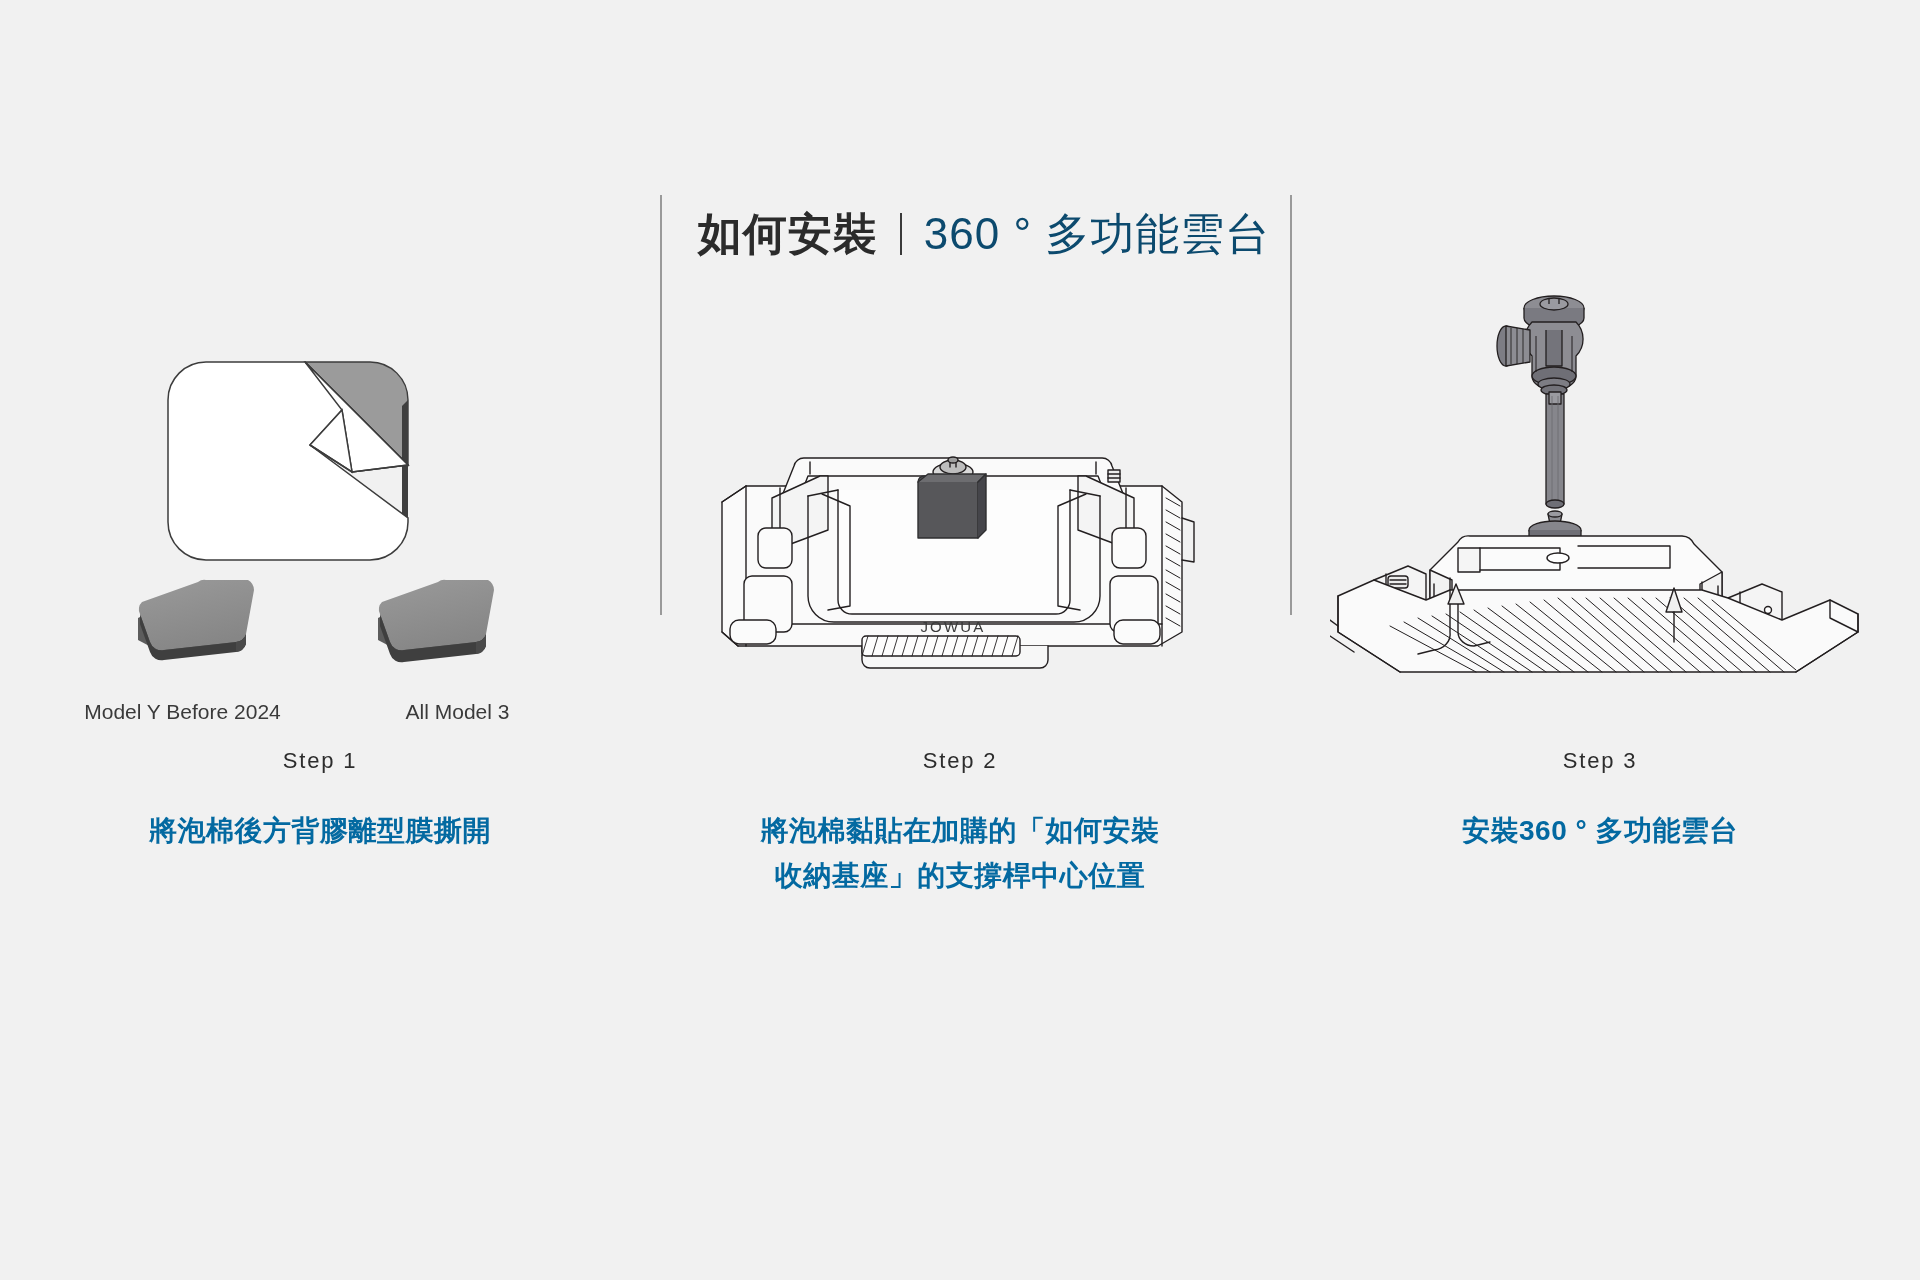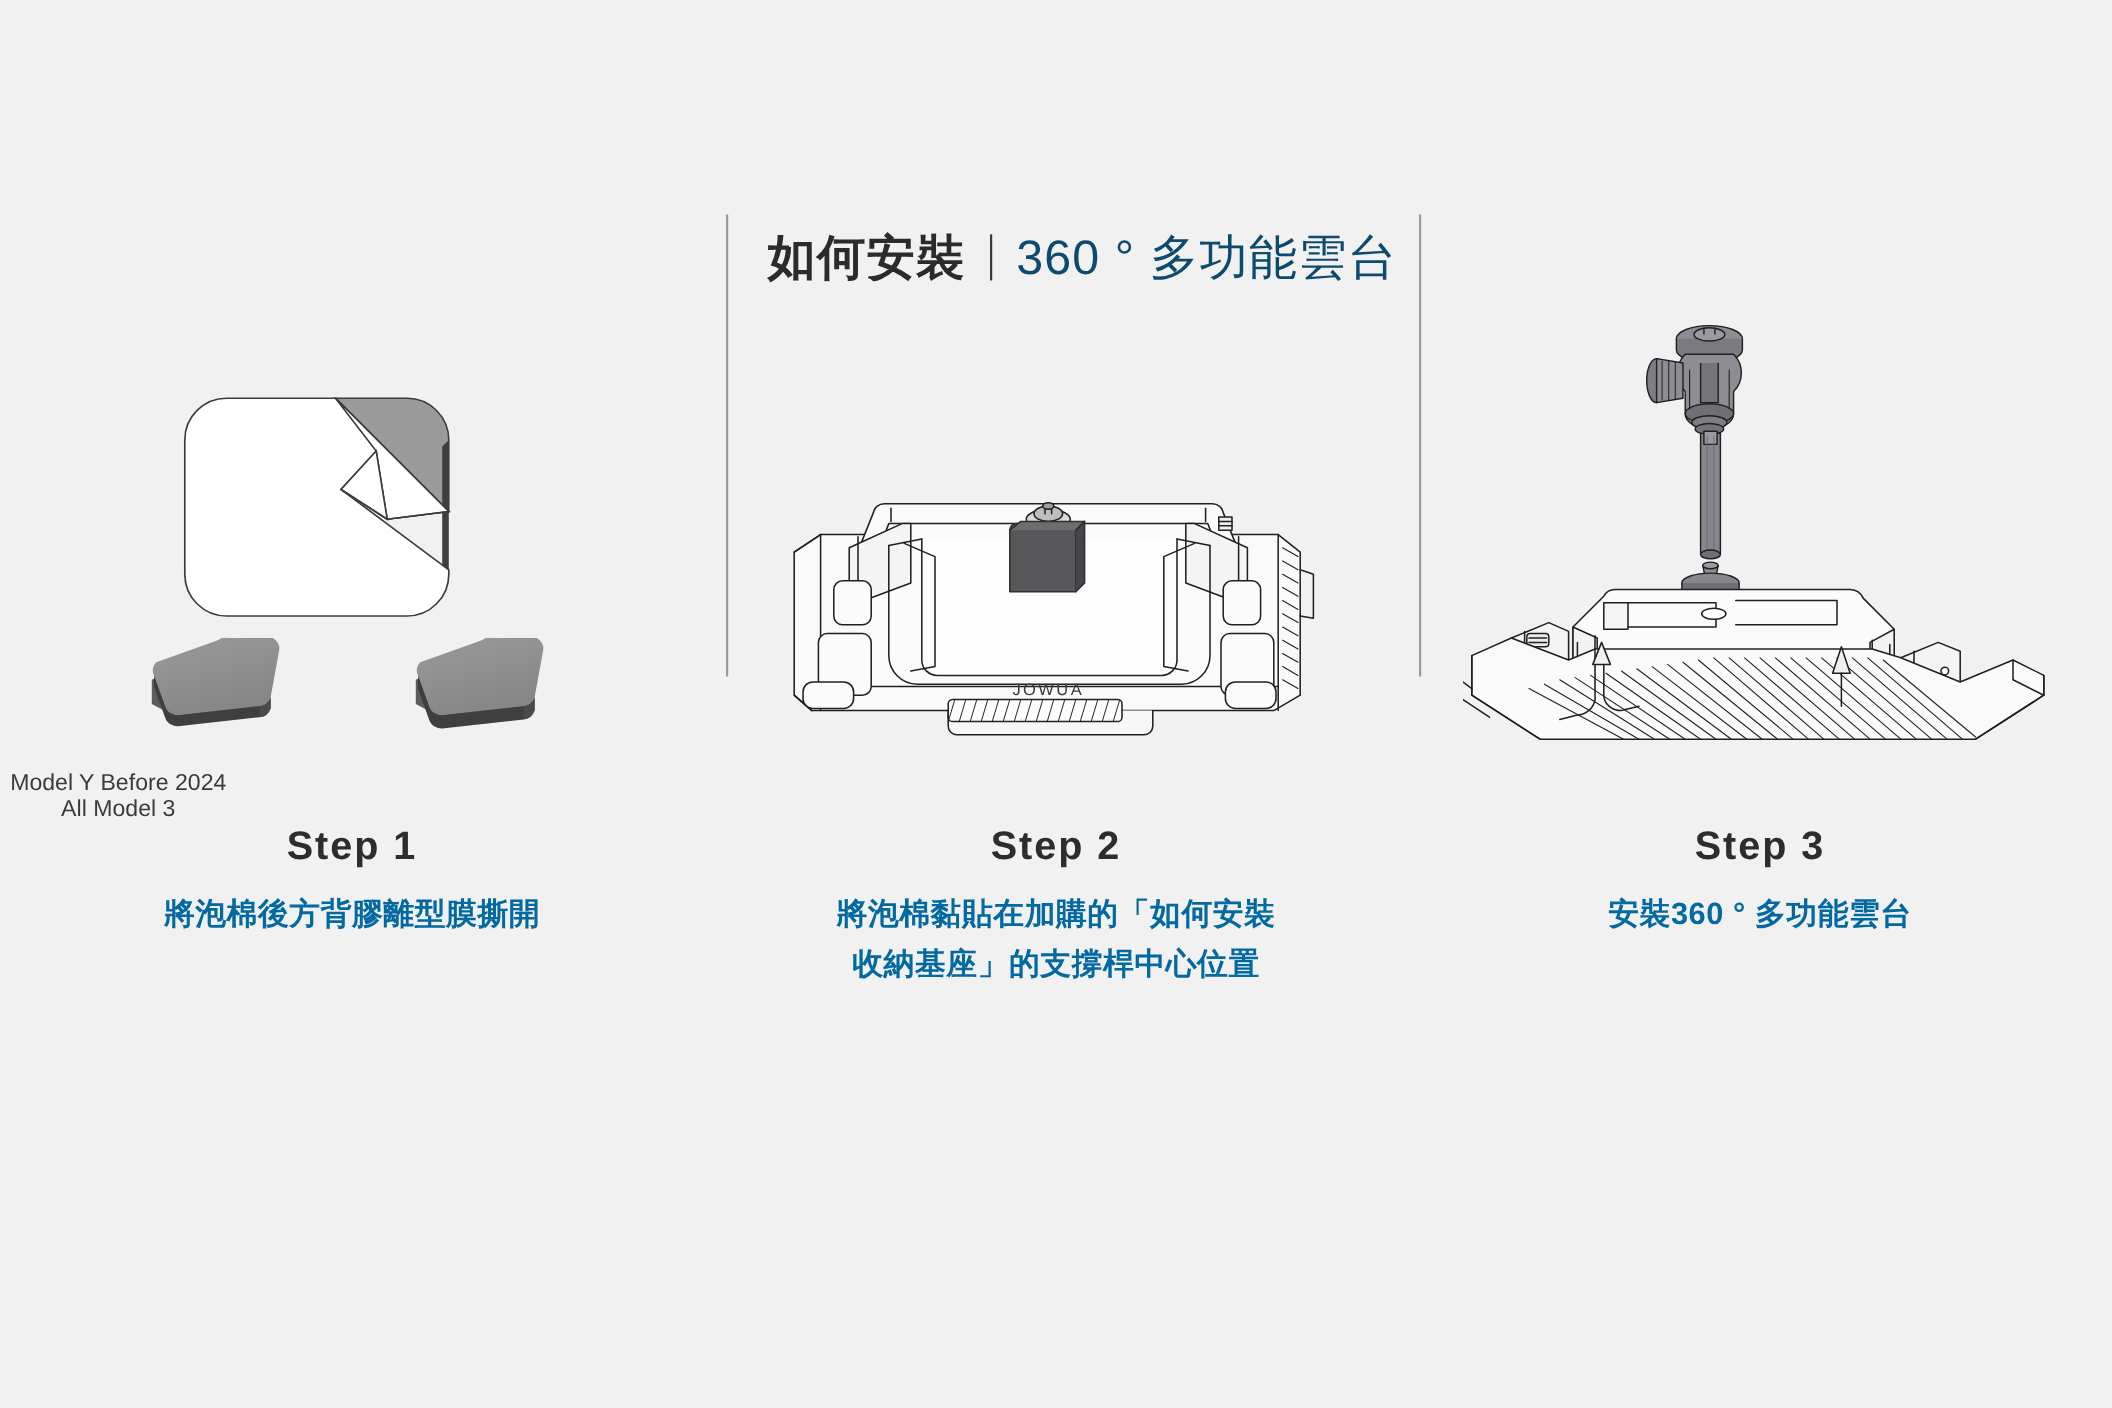--- a/index.html
+++ b/index.html
@@ -53,31 +53,31 @@
     position:absolute; left:0; width:100%;
     display:flex; justify-content:center; align-items:flex-end;
   }
   .art-1 { top:20px; height:330px; }
   .art-2 { top:20px; height:330px; }
   .art-3 { top:-40px; height:390px; }
 
   
   .model-labels {
     position:absolute; top:370px; left:0; width:100%;
-    display:flex; justify-content:center; flex-direction:column;
+    display:flex; justify-content:center; gap:60px;
   }
   .model-label {
     font-size:21px; color:#3a3a3a; font-weight:400;
     text-align:center; width:215px;
   }
 
   
   .step-title {
     position:absolute; left:0; width:100%;
-    text-align:center; font-size:36px; font-weight:700;
+    text-align:center; font-size:22px; font-weight:400;
     color:#2d2d2d; letter-spacing:1.8px;
   }
   .st-1 { top:418px; }
   .st-2 { top:418px; }
   .st-3 { top:418px; }
 
   .step-desc {
     position:absolute; left:0; width:100%;
     text-align:center; font-size:28px; font-weight:700;
     color:#0369a1; line-height:1.62; letter-spacing:0.5px;

